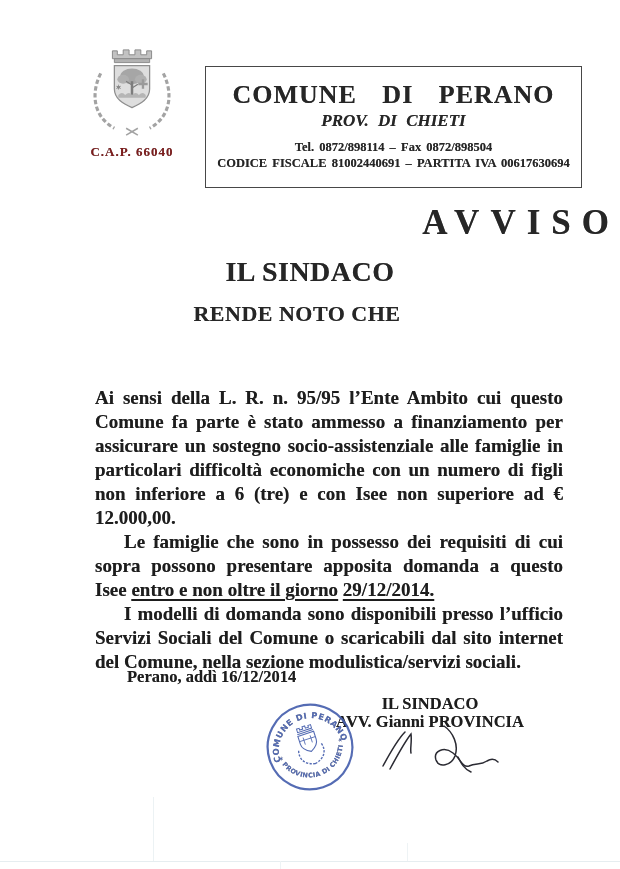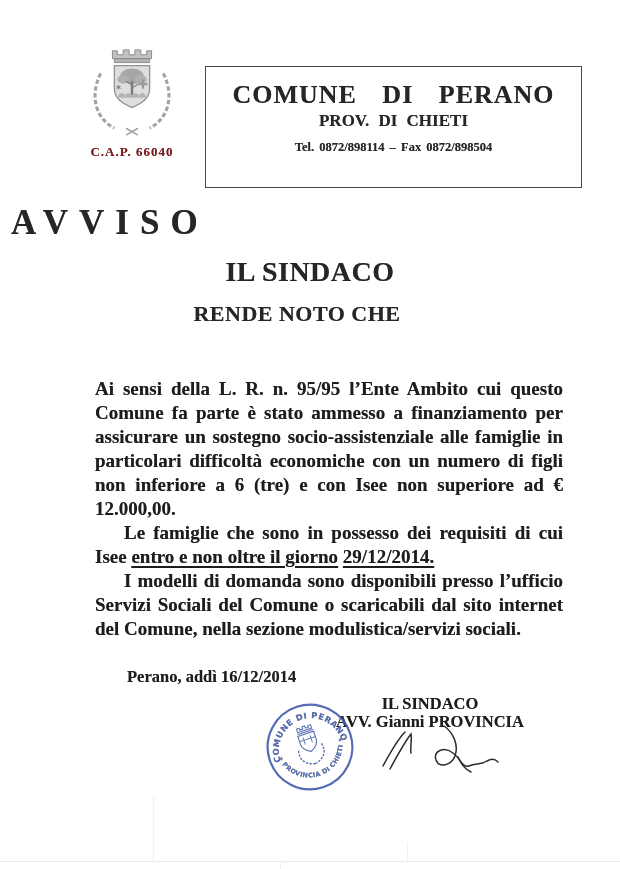--- a/index.html
+++ b/index.html
@@ -12,32 +12,32 @@
   }
   
   .crest-wrap{position:absolute;left:86px;top:44px;width:92px;text-align:center;}
   .cap{margin-top:2px;font-size:13px;letter-spacing:1px;color:#7f1d1d;white-space:nowrap;}
   
   .head-box{
     position:absolute;left:205px;top:66px;width:377px;height:122px;
     border:1.5px solid #474747;box-sizing:border-box;text-align:center;color:#262626;
   }
   .hb-title{margin-top:13px;font-size:26px;letter-spacing:1px;word-spacing:18px;white-space:nowrap;}
-  .hb-sub{margin-top:1px;font-size:17px;word-spacing:5px;}
+  .hb-sub{margin-top:1px;font-size:17px;word-spacing:5px;font-style:italic;}
   .hb-tel{margin-top:9px;font-size:12.5px;word-spacing:2px;}
   .hb-fisc{margin-top:1px;font-size:12.5px;word-spacing:2px;}
   
-  .t-avviso{position:absolute;top:203px;left:0;width:100%;text-align:left;
+  .t-avviso{position:absolute;top:203px;left:0;width:100%;text-align:right;
     font-size:35px;letter-spacing:11px;text-indent:11px;color:#262626;}
   .t-sindaco{position:absolute;top:256px;left:0;width:100%;text-align:center;
     font-size:28px;letter-spacing:.5px;color:#262626;}
   .t-rende{position:absolute;top:301px;left:0;width:100%;text-align:center;
     font-size:22px;letter-spacing:.5px;color:#262626;transform:translateX(-13px);}
   
-  .body{position:absolute;left:95px;top:377px;width:468px;font-size:19px;}
+  .body{position:absolute;left:95px;top:386px;width:468px;font-size:19px;}
   .body-line{height:24px;line-height:24px;white-space:nowrap;}
   .body-line.fill{white-space:normal;text-align:justify;text-align-last:justify;}
   .body-line.indent{padding-left:29px;}
   .body-line.fill.indent{padding-left:0;text-indent:29px;}
   .u{text-decoration:underline;text-decoration-thickness:2px;text-underline-offset:3px;}
   
   .dateline{position:absolute;left:127px;top:667px;font-size:16.5px;}
   .sig-block{position:absolute;left:335px;top:696px;width:190px;text-align:center;font-size:16.5px;line-height:16px;}
   .sig-block .sig-name{margin-top:2px;white-space:nowrap;}
   .stamp{position:absolute;left:264px;top:701px;width:92px;height:92px;transform:rotate(-18deg);opacity:.92;}
@@ -77,34 +77,36 @@
       <path d="M76,30 C 86,50 84,74 62,86" stroke="#a3a3a3" stroke-width="3.2" fill="none" stroke-dasharray="4.5 2.5"></path>
       <path d="M38,86 l12,7 M50,86 l-12,7" stroke="#a3a3a3" stroke-width="1.6"></path>
     </svg>
     <div class="cap">C.A.P.  66040</div>
   </div>
 
   <div class="head-box">
     <div class="hb-title">COMUNE DI PERANO</div>
     <div class="hb-sub">PROV. DI CHIETI</div>
     <div class="hb-tel">Tel. 0872/898114 – Fax  0872/898504</div>
+    <div class="hb-fisc">CODICE FISCALE 81002440691 – PARTITA IVA  00617630694</div>
   </div>
 
   <div class="t-avviso">AVVISO</div>
   <div class="t-sindaco">IL SINDACO</div>
   <div class="t-rende">RENDE NOTO CHE</div>
 
   <div class="body">
       <div class="body-line fill"><span>Ai sensi della L. R. n. 95/95 l’Ente Ambito cui questo</span></div>
       <div class="body-line fill"><span>Comune fa parte è stato ammesso a finanziamento per</span></div>
       <div class="body-line fill"><span>assicurare un sostegno socio-assistenziale alle famiglie in</span></div>
       <div class="body-line fill"><span>particolari difficoltà economiche con un numero di figli</span></div>
       <div class="body-line fill"><span>non inferiore a 6 (tre) e con Isee non superiore ad €</span></div>
       <div class="body-line"><span>12.000,00.</span></div>
       <div class="body-line fill indent"><span>Le famiglie che sono in possesso dei requisiti di cui</span></div>
+      <div class="body-line fill"><span>sopra possono presentare apposita domanda a questo</span></div>
       <div class="body-line"><span>Isee </span><span class="u">entro e non oltre il giorno</span><span> </span><span class="u">29/12/2014.</span></div>
       <div class="body-line fill indent"><span>I modelli di domanda sono disponibili presso l’ufficio</span></div>
       <div class="body-line fill"><span>Servizi Sociali del Comune o scaricabili dal sito internet</span></div>
       <div class="body-line"><span>del Comune, nella sezione modulistica/servizi sociali.</span></div>
     </div>
 
   <div class="dateline">Perano, addì 16/12/2014</div>
 
   <div class="sig-block">
     <div>IL SINDACO</div>

